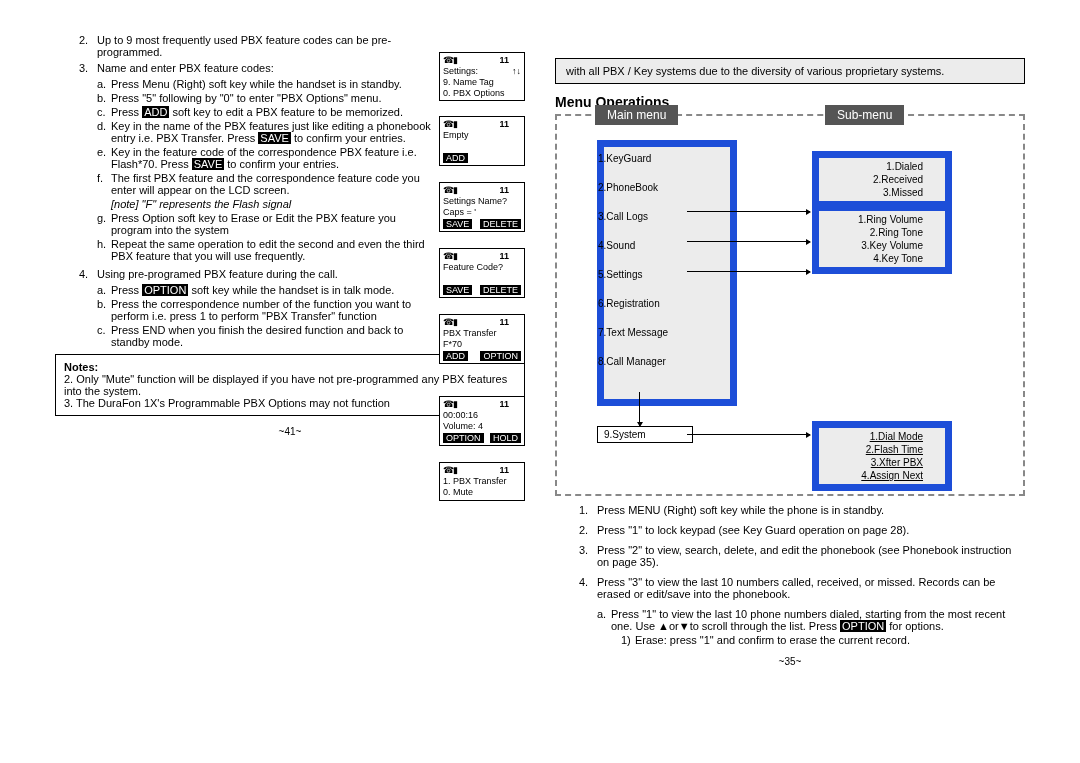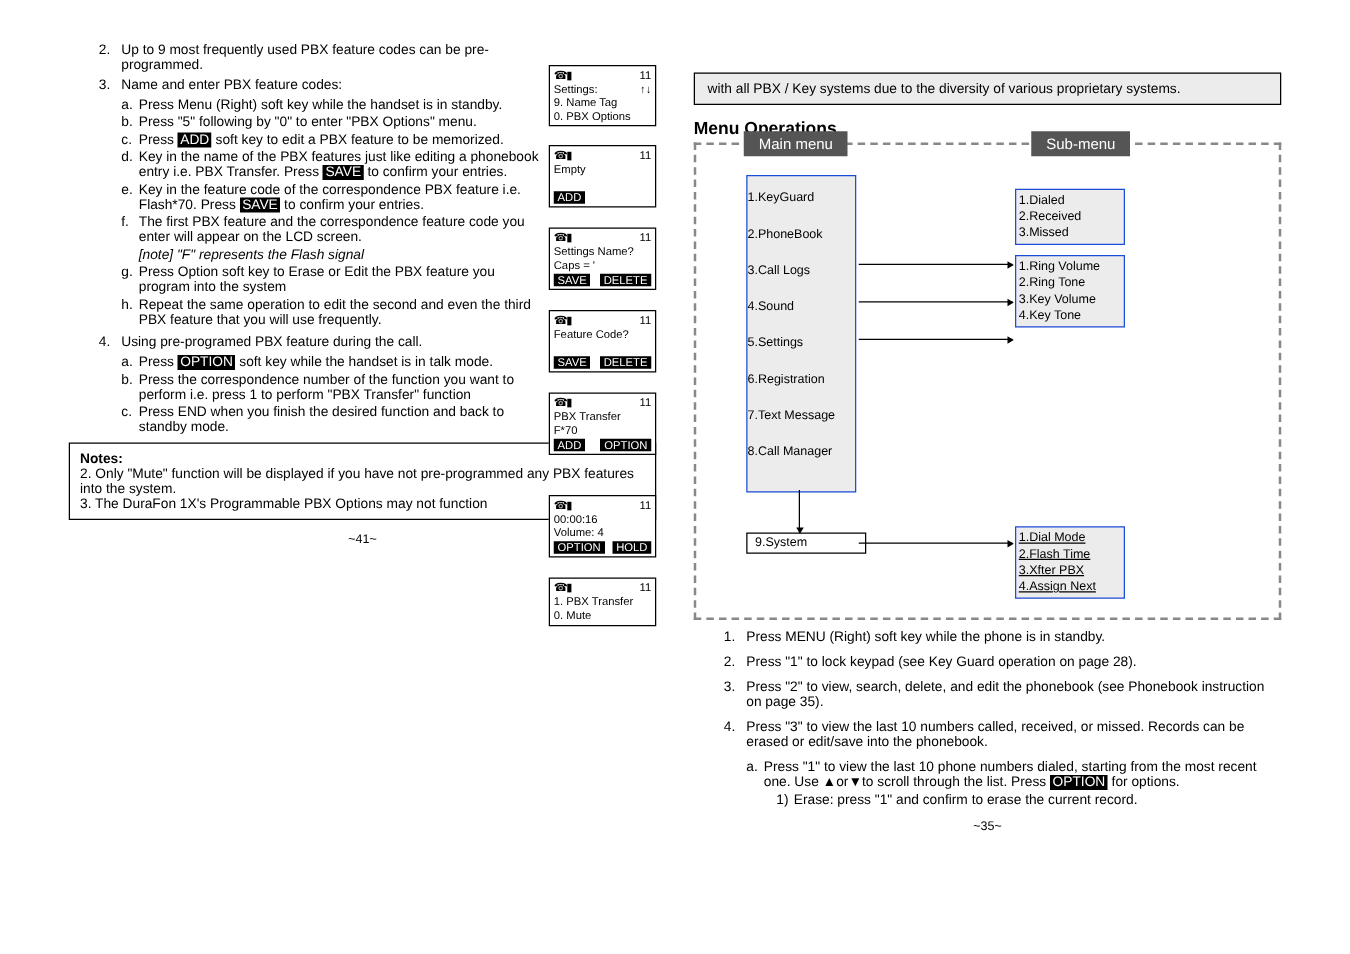--- a/index.html
+++ b/index.html
@@ -15,29 +15,29 @@
   .k{background:#000;color:#fff;padding:0 2px;}
   .ital{font-style:italic;}
   .note-box{border:1px solid #000;padding:6px 8px;margin-top:6px;}
   .note-box .hd{font-weight:bold;}
   .pg{text-align:center;margin-top:10px;font-size:10px;}
   
   .scr{position:absolute;border:1px solid #000;font-size:9px;line-height:1.2;padding:2px 3px;width:78px;background:#fff;}
   .scr .bar{position:relative;height:11px;}
   .scr .tel{position:absolute;left:0;}
   .scr .sig{position:absolute;left:10px;}
-  .scr .bat{position:absolute;right:0;}
+  .scr .bat{position:absolute;right:12px;font-weight:bold;}
   .scr .sk{display:flex;justify-content:space-between;margin-top:1px;}
   .skb{background:#000;color:#fff;padding:0 3px;font-size:9px;}
   
   .warn{border:1px solid #000;background:#ececec;padding:6px 10px;font-size:11px;margin-bottom:10px;margin-top:28px;}
   h3{font-size:14px;margin:8px 0 4px;font-weight:bold;}
   .chart{border:2px dashed #888;height:378px;position:relative;margin-bottom:8px;}
   .lbl{position:absolute;background:#555;color:#fff;padding:3px 12px;font-size:12px;}
-  .mbox{position:absolute;border:1px solid #1d4ed8;background:#ececec;font-size:10px;line-height:1.3;padding:2px 2px;}
+  .mbox{position:absolute;border:7px solid #1d4ed8;background:#ececec;font-size:10px;line-height:1.3;padding:2px 22px;text-align:right;}
   .m9{position:absolute;border:1px solid #000;font-size:10px;padding:2px 6px;background:#fff;}
   .arr{position:absolute;border-top:1px solid #000;height:0;}
   .ahR:after{content:"";position:absolute;right:-1px;top:-3px;border-left:5px solid #000;border-top:3px solid transparent;border-bottom:3px solid transparent;}
   .vline{position:absolute;width:0;border-left:1px solid #000;}
   .ahD:after{content:"";position:absolute;left:-3px;bottom:-1px;border-top:5px solid #000;border-left:3px solid transparent;border-right:3px solid transparent;}
   .rol{padding-left:24px;}
   .rol>div{margin:8px 0;display:flex;}
 </style>
 </head>
 <body>

